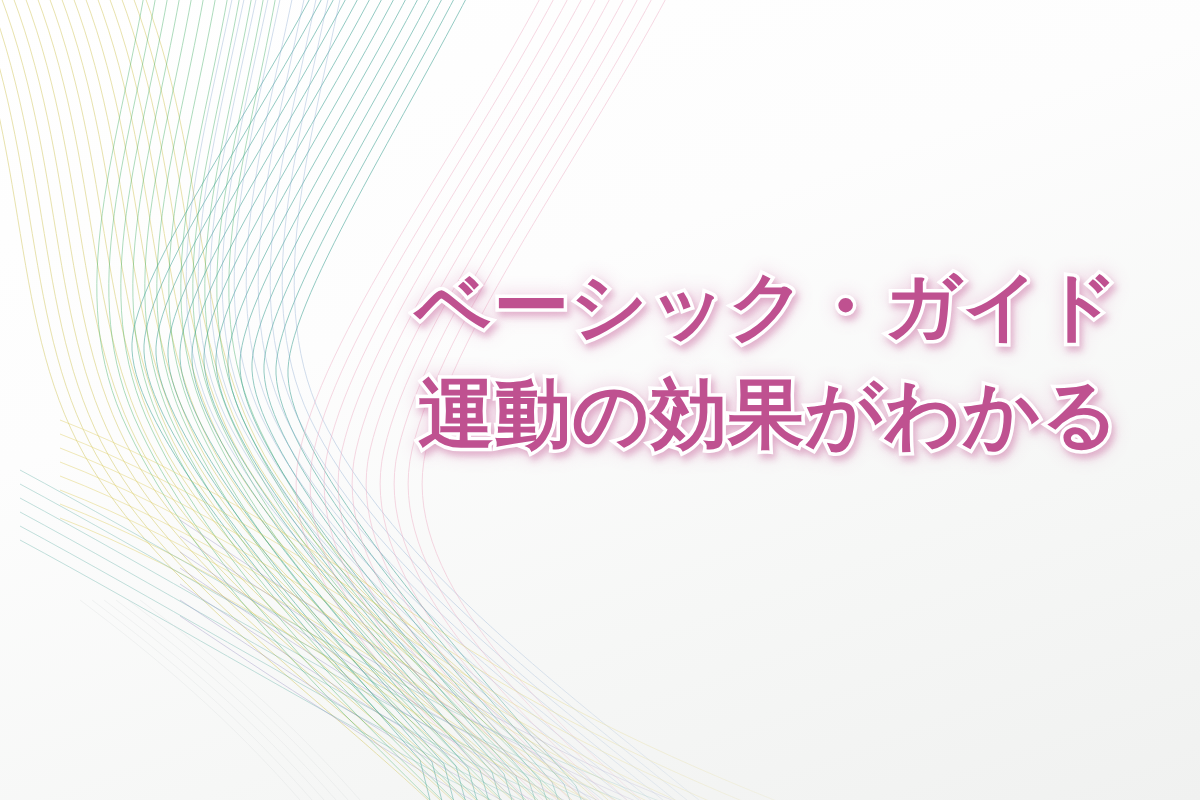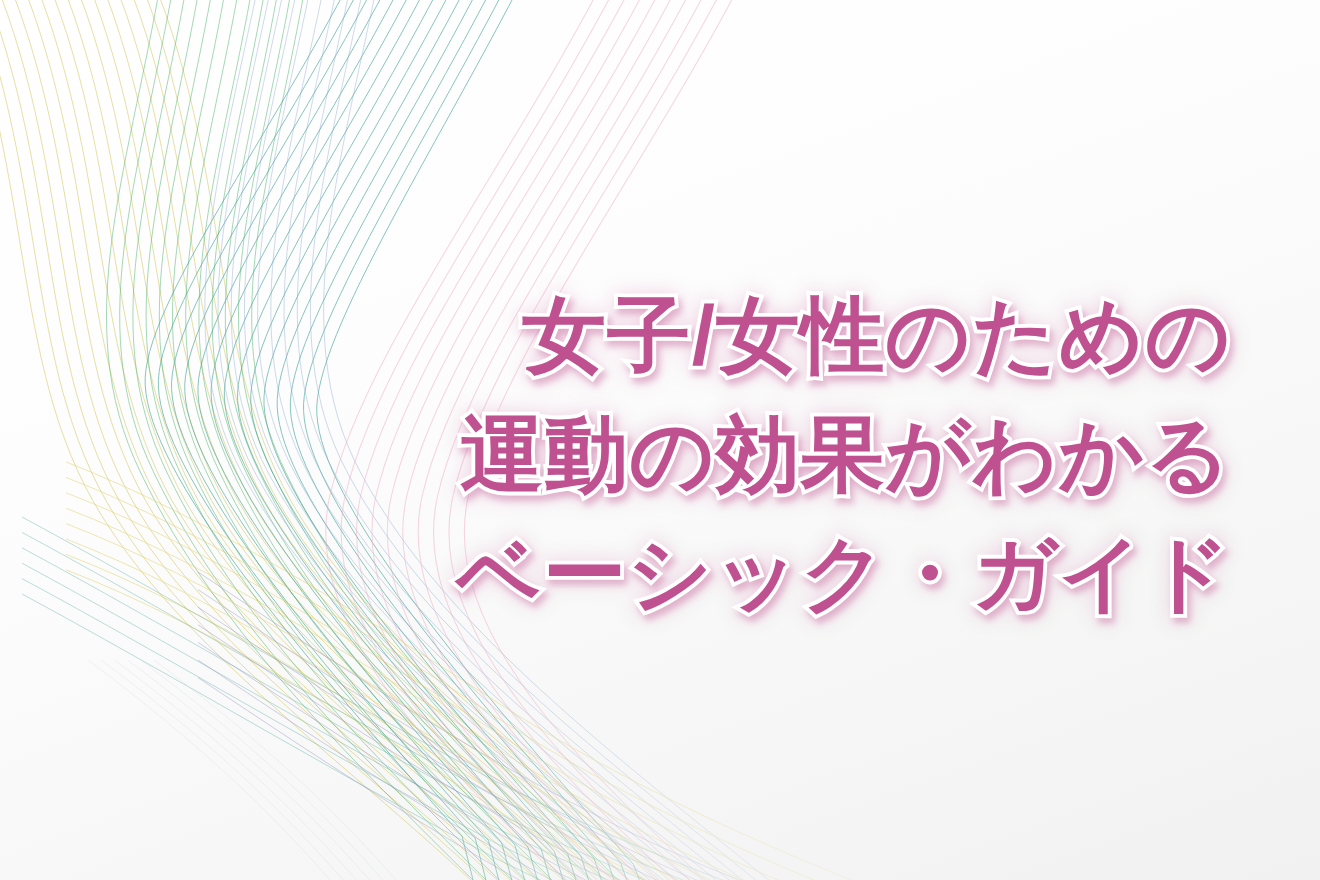--- a/index.html
+++ b/index.html
@@ -242,18 +242,17 @@
         <path d="M 116 600 C 196 660, 266 720, 336 800"></path>
         <path d="M 128 600 C 208 660, 278 720, 348 800"></path>
         <path d="M 140 600 C 220 660, 290 720, 360 800"></path>
       </g>
 
     </g>
   </svg>
 
 
   <div class="title-block">
-    <span class="title-line">女子/女性のための</span>
+    <span class="title-line">ベーシック・ガイド</span>
     <span class="title-line">運動の効果がわかる</span>
-    <span class="title-line">ベーシック・ガイド</span>
   </div>
 
 </div>
 
 </body></html>

